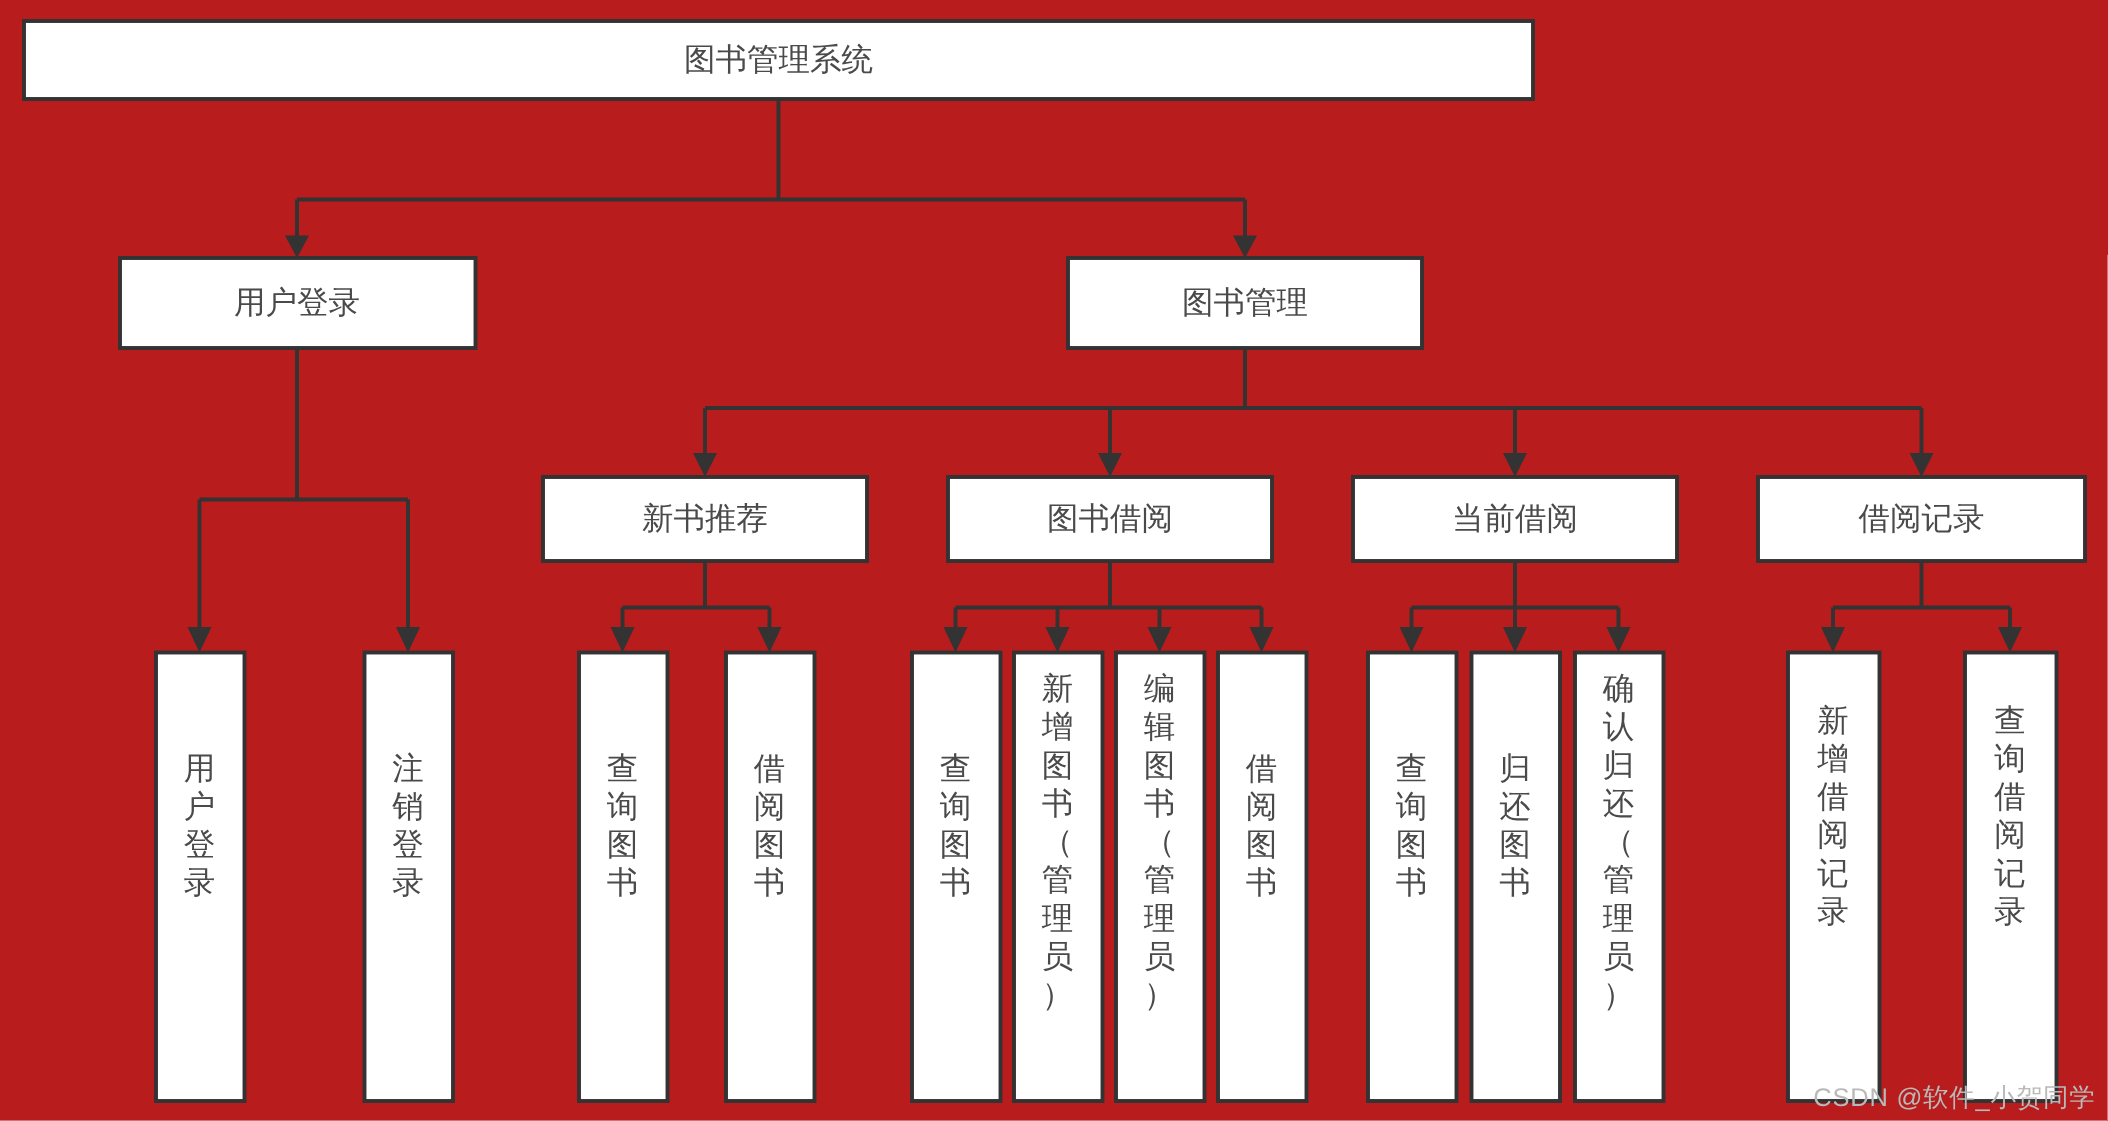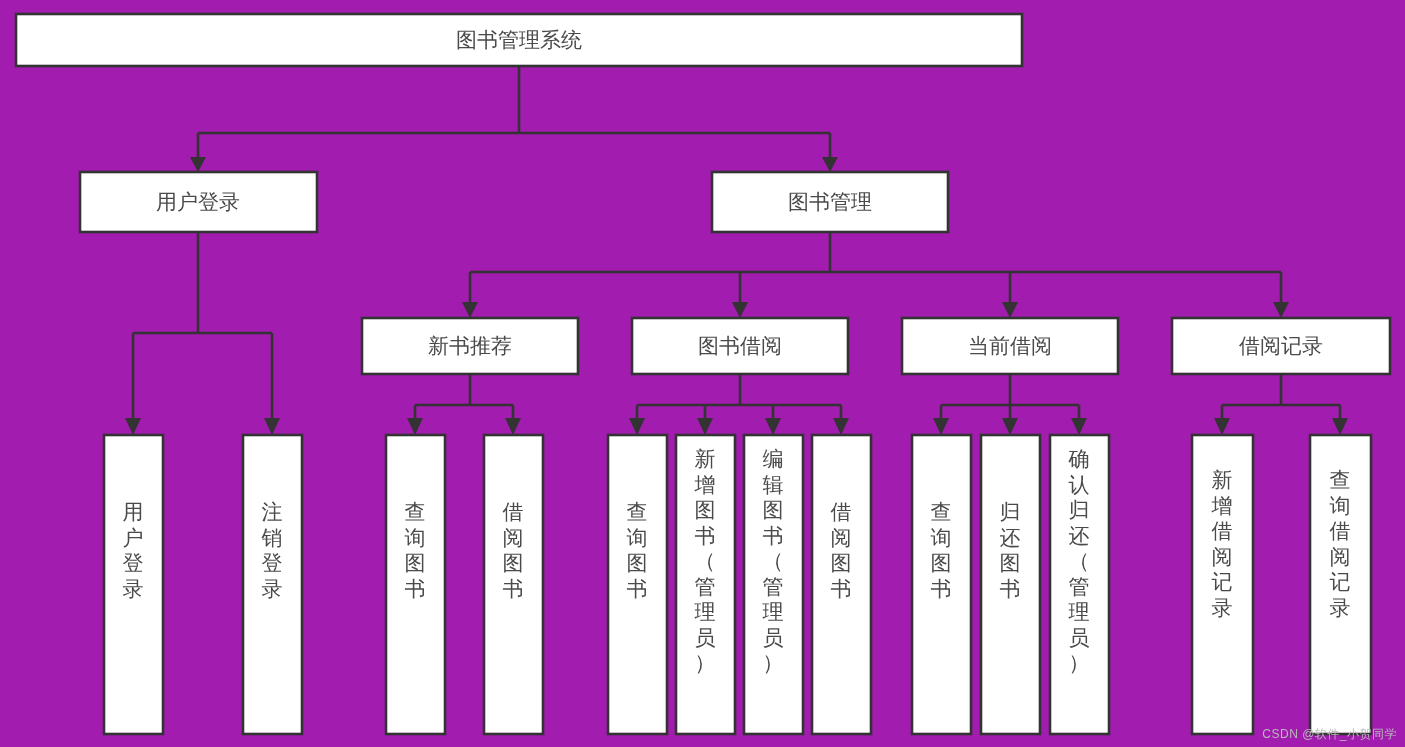--- a/index.html
+++ b/index.html
@@ -12,21 +12,21 @@
     width: 1405px;
     height: 747px;
     font-family: "Liberation Sans", "DejaVu Sans", sans-serif;
     overflow: hidden;
     position: relative;
   }
   #diagram-root {
     position: relative;
     width: 1405px;
     height: 747px;
-    background: #a21caf;
+    background: #b91c1c;
   }
   svg#flow {
     position: absolute;
     left: 0;
     top: 0;
     width: 1405px;
     height: 747px;
     display: block;
   }
   .node-rect {
@@ -55,21 +55,21 @@
     fill: #4a4a4a;
     font-family: "Liberation Sans", "DejaVu Sans", sans-serif;
     font-size: 21px;
     text-anchor: middle;
   }
   .watermark {
     position: absolute;
     right: 8px;
     bottom: 4px;
     font-family: "Liberation Sans", "DejaVu Sans", sans-serif;
-    font-size: 12px;
+    font-size: 17px;
     color: #b9b9b9;
     letter-spacing: 0.5px;
     white-space: nowrap;
     user-select: none;
   }
 </style>
 </head>
 <body>
 
 <div id="diagram-root">

